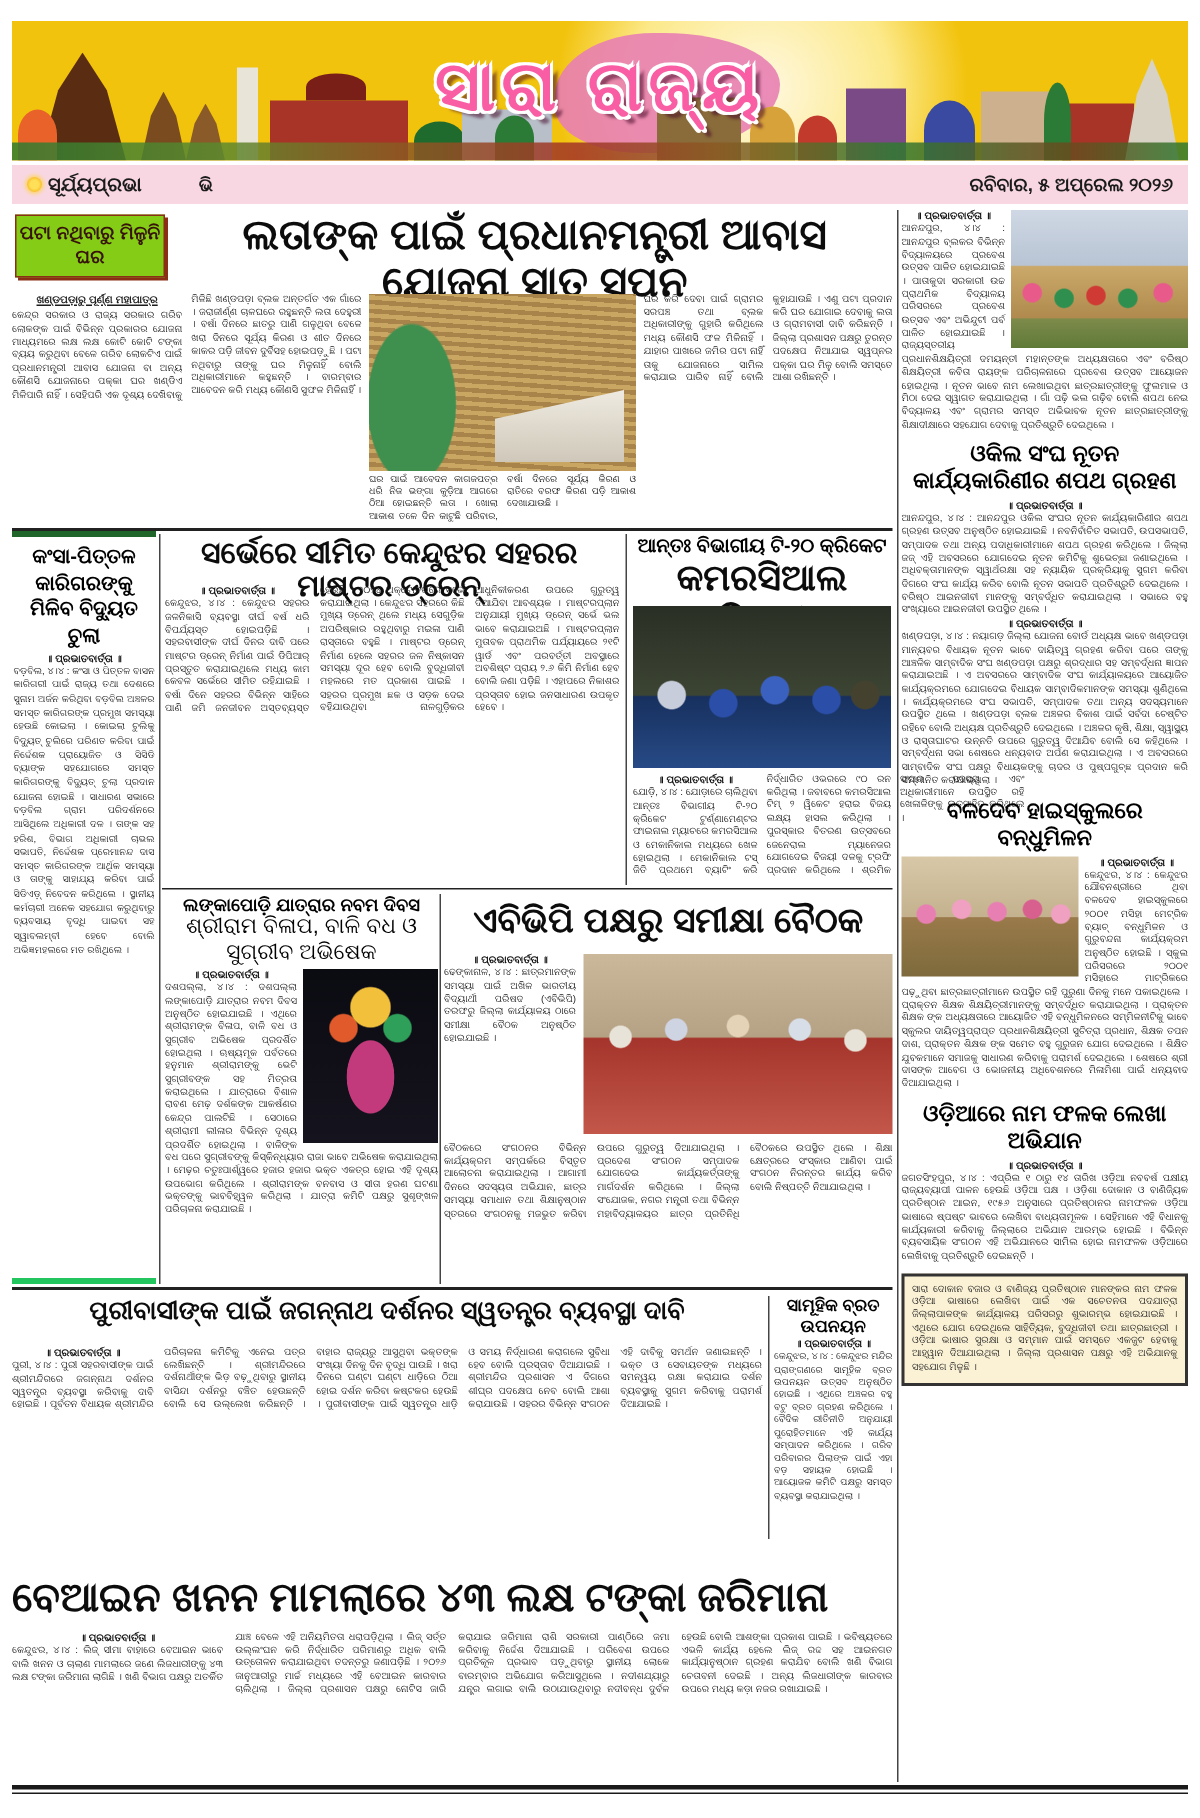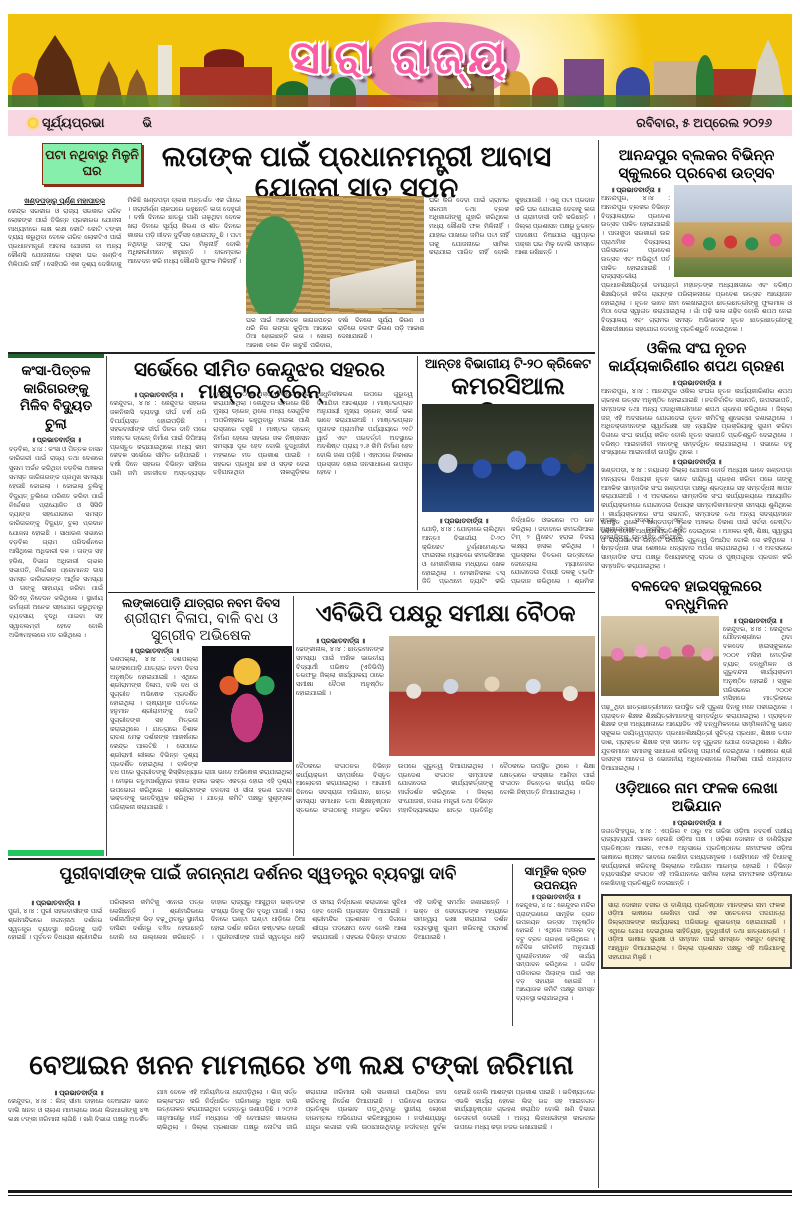--- a/index.html
+++ b/index.html
@@ -12,47 +12,47 @@
     background:radial-gradient(circle,#fff8e0 0%,#fce98a 45%,rgba(242,195,13,0) 72%);}
   .mast-map{left:362px;top:8px;width:150px;height:80px;background:#e87fb2;border-radius:46% 54% 60% 40%/55% 45% 60% 40%;opacity:.9;}
   .mast-title{left:0;top:16px;width:784px;text-align:center;font-size:46px;font-weight:bold;color:#f95da4;letter-spacing:4px;
     text-shadow:-2px -2px 0 #fff,2px -2px 0 #fff,-2px 2px 0 #fff,2px 2px 0 #fff,5px 5px 2px rgba(70,10,40,.55);}
   .shape{position:absolute;bottom:0;}
   .dome{border-radius:50% 50% 0 0;}
   .spire{clip-path:polygon(50% 0,78% 35%,100% 100%,0 100%,22% 35%);}
   .grass{left:0;bottom:0;width:784px;height:12px;
     background:linear-gradient(90deg,#2f7a30 0%,#5c8a2e 18%,#8a5a22 33%,#a33327 48%,#8a5a22 60%,#2f7a30 75%,#6b4a1e 90%,#2f7a30 100%);opacity:.85;}
   
-  .datestrip{left:8px;top:110px;width:784px;height:26px;background:#f8d7e3;display:flex;align-items:center;justify-content:space-between;padding:0 20px;box-sizing:border-box;}
+  .datestrip{left:8px;top:110px;width:784px;height:26px;background:#f8d7e3;display:flex;align-items:center;justify-content:space-between;padding:0 10px;box-sizing:border-box;}
   .brand{font-weight:bold;font-size:13px;color:#1a1a1a;display:flex;align-items:center;gap:4px;}
   .sun-ico{width:10px;height:10px;border-radius:50%;background:radial-gradient(circle,#ffdf57 40%,#f0a000 100%);box-shadow:0 0 3px 1px #ffd54d;display:inline-block;}
   .marker{font-size:12px;font-weight:bold;margin-left:34px;}
   .pdate{font-weight:bold;font-size:12.5px;color:#1a1a1a;}
   
   .body-txt{font-size:6.5px;line-height:1.34;text-align:justify;color:#1c1c1c;}
   .byline{font-size:6.8px;font-weight:bold;text-align:center;color:#111;}
   .hl{font-weight:bold;color:#0c0c0c;font-family:"Liberation Sans","DejaVu Sans",sans-serif;}
   .rule-h{background:#222;height:2px;}
   .rule-v{background:#444;width:1px;}
   
-  .lead-kicker{left:10px;top:143px;width:100px;height:42px;background:#86efac;border:1px solid #8a2f16;box-shadow:2px 2px 0 #8a2f16;
-    display:flex;align-items:center;justify-content:center;text-align:center;font-weight:bold;font-size:12.5px;color:#38130a;line-height:1.25;padding:2px;box-sizing:border-box;margin-left:32px;}
+  .lead-kicker{left:10px;top:143px;width:100px;height:42px;background:#84cc16;border:1px solid #8a2f16;box-shadow:2px 2px 0 #8a2f16;
+    display:flex;align-items:center;justify-content:center;text-align:center;font-weight:bold;font-size:12.5px;color:#38130a;line-height:1.25;padding:2px;box-sizing:border-box;}
   .lead-headline{left:118px;top:142px;width:477px;font-size:28px;text-align:center;line-height:1.1;}
   .lead-bodywrap{left:8px;top:196px;width:587px;height:156px;display:flex;gap:5px;}
   .cols2{column-count:2;column-gap:6px;}
   .reporter{font-size:7px;font-weight:bold;text-align:center;text-decoration:underline;margin-bottom:2px;}
   .photo{background:#999;}
   .ph-hut{width:178px;height:118px;background:
      radial-gradient(ellipse 50px 90px at 16% 62%,#3f8f4f 0 58%,rgba(0,0,0,0) 60%),
      repeating-linear-gradient(4deg,#c9a662 0 3px,#a9844a 3px 6px),
      linear-gradient(#b99a5d,#8a6c3c);position:relative;}
   .ph-hut:after{content:"";position:absolute;right:8px;bottom:6px;width:86px;height:48px;background:linear-gradient(#efeae0,#cfc8ba);clip-path:polygon(0 40%,100% 0,100% 100%,0 100%);}
   .lead-caption{font-size:6.3px;line-height:1.3;text-align:justify;color:#111;margin-top:2px;column-count:2;column-gap:6px;}
   
-  .leftbox{left:8px;top:354px;width:96px;height:502px;border-top:4px solid #20652a;border-bottom:6px solid #22c55e;padding:4px 1px;box-sizing:border-box;}
+  .leftbox{left:8px;top:354px;width:96px;height:502px;border-top:4px solid #20652a;border-bottom:4px solid #22c55e;padding:4px 1px;box-sizing:border-box;}
   .leftbox-hl{font-size:13.5px;font-weight:bold;text-align:center;line-height:1.3;margin-bottom:4px;}
   
   .drain-hl{left:108px;top:358px;width:303px;font-size:20px;text-align:center;line-height:1.1;}
   .drain-body{left:110px;top:390px;width:303px;height:198px;column-count:3;column-gap:7px;}
   
   .cric-kicker{left:422px;top:356px;width:172px;font-size:13px;font-weight:bold;text-align:center;}
   .cric-hl{left:422px;top:372px;width:172px;font-size:24px;text-align:center;}
   .ph-team{left:422px;top:404px;width:172px;height:108px;background:
     radial-gradient(circle 9px at 15% 55%,#c8cddb 0 9px,rgba(0,0,0,0) 10px),
     radial-gradient(circle 9px at 35% 60%,#2b4ea8 0 9px,rgba(0,0,0,0) 10px),
@@ -83,21 +83,21 @@
     linear-gradient(#cbb89a 0%,#b5a183 46%,#a5352c 47%,#c2574a 100%);}
   .abvp-body{left:296px;top:762px;width:299px;height:94px;column-count:3;column-gap:7px;}
   
   .puri-hl{left:8px;top:864px;width:500px;font-size:17px;text-align:center;}
   .puri-body{left:8px;top:898px;width:500px;height:128px;column-count:5;column-gap:7px;}
   
   .samu-hl{left:516px;top:864px;width:79px;font-size:11.5px;font-weight:bold;text-align:center;line-height:1.25;}
   .samu-body{left:516px;top:892px;width:79px;height:134px;}
   
   .red-strip{left:8px;top:1030px;width:587px;height:18px;background:#c51a1a;color:#fff;font-weight:bold;font-size:12.5px;display:flex;align-items:center;justify-content:center;}
-  .banner-hl{left:8px;top:1050px;width:587px;font-size:27px;text-align:center;}
+  .banner-hl{left:8px;top:1050px;width:587px;font-size:27px;text-align:left;}
   .banner-body{left:8px;top:1088px;width:587px;height:96px;column-count:4;column-gap:8px;}
   
   .rcol-hl{font-size:15px;font-weight:bold;text-align:center;line-height:1.2;margin:6px 0 3px;}
   .rcol-hl.big{font-size:16px;}
   .rcol{left:601px;top:140px;width:191px;}
   .ph-school{float:right;width:118px;height:92px;margin:0 0 3px 4px;background:
     radial-gradient(circle 6px at 12% 60%,#e85a8a 0 6px,rgba(0,0,0,0) 7px),
     radial-gradient(circle 6px at 30% 64%,#2f8f4f 0 6px,rgba(0,0,0,0) 7px),
     radial-gradient(circle 6px at 48% 62%,#cf3b34 0 6px,rgba(0,0,0,0) 7px),
     radial-gradient(circle 6px at 66% 64%,#2f8f4f 0 6px,rgba(0,0,0,0) 7px),
@@ -231,21 +231,20 @@
     <div>କେନ୍ଦୁଝର, ୪।୪ : କେନ୍ଦୁଝର ମନ୍ଦିର ପ୍ରାଙ୍ଗଣରେ ସାମୂହିକ ବ୍ରତ ଉପନୟନ ଉତ୍ସବ ଅନୁଷ୍ଠିତ ହୋଇଛି । ଏଥିରେ ଅଞ୍ଚଳର ବହୁ ବଟୁ ବ୍ରତ ଗ୍ରହଣ କରିଥିଲେ । ବୈଦିକ ରୀତିନୀତି ଅନୁଯାୟୀ ପୁରୋହିତମାନେ ଏହି କାର୍ଯ୍ୟ ସମ୍ପାଦନ କରିଥିଲେ । ଗରିବ ପରିବାରର ପିଲାଙ୍କ ପାଇଁ ଏହା ବଡ଼ ସହାୟକ ହୋଇଛି । ଆୟୋଜକ କମିଟି ପକ୍ଷରୁ ସମସ୍ତ ବ୍ୟବସ୍ଥା କରାଯାଇଥିଲା ।</div>
   </div>
 
   <div class="abs banner-hl hl">ବେଆଇନ ଖନନ ମାମଲାରେ ୪୩ ଲକ୍ଷ ଟଙ୍କା ଜରିମାନା</div>
   <div class="abs banner-body body-txt">
     <div class="byline">॥ ପ୍ରଭାତବାର୍ତ୍ତା ॥</div>
     <div>କେନ୍ଦୁଝର, ୪।୪ : ଲିଜ୍ ସୀମା ବାହାରେ ବେଆଇନ ଭାବେ ବାଲି ଖନନ ଓ ଚାଲାଣ ମାମଲାରେ ଜଣେ ଲିଜଧାରୀଙ୍କୁ ୪୩ ଲକ୍ଷ ଟଙ୍କା ଜରିମାନା ଲାଗିଛି । ଖଣି ବିଭାଗ ପକ୍ଷରୁ ଅତର୍କିତ ଯାଞ୍ଚ ବେଳେ ଏହି ଅନିୟମିତତା ଧରାପଡ଼ିଥିଲା । ଲିଜ୍ ସର୍ତ୍ତ ଉଲ୍ଲଂଘନ କରି ନିର୍ଦ୍ଧାରିତ ପରିମାଣରୁ ଅଧିକ ବାଲି ଉତ୍ତୋଳନ କରାଯାଇଥିବା ତଦନ୍ତରୁ ଜଣାପଡ଼ିଛି । ୨୦୨୬ ଜାନୁଆରୀରୁ ମାର୍ଚ୍ଚ ମଧ୍ୟରେ ଏହି ବେଆଇନ କାରବାର ଚାଲିଥିଲା । ଜିଲ୍ଲା ପ୍ରଶାସନ ପକ୍ଷରୁ ନୋଟିସ ଜାରି କରାଯାଇ ଜରିମାନା ରାଶି ସରକାରୀ ପାଣ୍ଠିରେ ଜମା କରିବାକୁ ନିର୍ଦ୍ଦେଶ ଦିଆଯାଇଛି । ପରିବେଶ ଉପରେ ପ୍ରତିକୂଳ ପ୍ରଭାବ ପଡ଼ୁଥିବାରୁ ସ୍ଥାନୀୟ ଲୋକେ ବାରମ୍ବାର ଅଭିଯୋଗ କରିଆସୁଥିଲେ । ନଦୀଶଯ୍ୟାରୁ ଯନ୍ତ୍ର ଲଗାଇ ବାଲି ଉଠାଯାଉଥିବାରୁ ନଦୀବନ୍ଧ ଦୁର୍ବଳ ହେଉଛି ବୋଲି ଆଶଙ୍କା ପ୍ରକାଶ ପାଇଛି । ଭବିଷ୍ୟତରେ ଏଭଳି କାର୍ଯ୍ୟ ହେଲେ ଲିଜ୍ ରଦ୍ଦ ସହ ଆଇନଗତ କାର୍ଯ୍ୟାନୁଷ୍ଠାନ ଗ୍ରହଣ କରାଯିବ ବୋଲି ଖଣି ବିଭାଗ ଚେତାବନୀ ଦେଇଛି । ଅନ୍ୟ ଲିଜଧାରୀଙ୍କ କାରବାର ଉପରେ ମଧ୍ୟ କଡ଼ା ନଜର ରଖାଯାଇଛି ।</div>
   </div>
 
   <div class="abs rcol">
-    <div class="rcol-hl">ଆନନ୍ଦପୁର ବ୍ଲକର ବିଭିନ୍ନ ସ୍କୁଲରେ ପ୍ରବେଶ ଉତ୍ସବ</div>
     <div class="body-txt">
       <div class="ph-school"></div>
       <div class="byline">॥ ପ୍ରଭାତବାର୍ତ୍ତା ॥</div>
       <span>ଆନନ୍ଦପୁର, ୪।୪ : ଆନନ୍ଦପୁର ବ୍ଲକର ବିଭିନ୍ନ ବିଦ୍ୟାଳୟରେ ପ୍ରବେଶ ଉତ୍ସବ ପାଳିତ ହୋଇଯାଇଛି । ପାତାକୁଦା ସରକାରୀ ଉଚ୍ଚ ପ୍ରାଥମିକ ବିଦ୍ୟାଳୟ ପରିସରରେ ପ୍ରବେଶ ଉତ୍ସବ ଏବଂ ଅଭିନ୍ଦୁଟୀ ପର୍ବ ପାଳିତ ହୋଇଯାଇଛି । ରାଜ୍ୟସ୍ତରୀୟ ପ୍ରଧାନଶିକ୍ଷୟିତ୍ରୀ ଦମୟନ୍ତୀ ମହାନ୍ତଙ୍କ ଅଧ୍ୟକ୍ଷତାରେ ଏବଂ ବରିଷ୍ଠ ଶିକ୍ଷୟିତ୍ରୀ କବିତା ରାୟଙ୍କ ପରିଚାଳନାରେ ପ୍ରବେଶ ଉତ୍ସବ ଆୟୋଜନ ହୋଇଥିଲା । ନୂତନ ଭାବେ ନାମ ଲେଖାଇଥିବା ଛାତ୍ରଛାତ୍ରୀଙ୍କୁ ଫୁଲମାଳ ଓ ମିଠା ଦେଇ ସ୍ୱାଗତ କରାଯାଇଥିଲା । ଗାଁ ପଢ଼ି ଭଲ ଗଢ଼ିବ ବୋଲି ଶପଥ ନେଇ ବିଦ୍ୟାଳୟ ଏବଂ ଗ୍ରାମର ସମସ୍ତ ଅଭିଭାବକ ନୂତନ ଛାତ୍ରଛାତ୍ରୀଙ୍କୁ ଶିକ୍ଷାଦୀକ୍ଷାରେ ସହଯୋଗ ଦେବାକୁ ପ୍ରତିଶ୍ରୁତି ଦେଇଥିଲେ ।</span>
     </div>
 
     <div class="rcol-hl">ଓକିଲ ସଂଘ ନୂତନ କାର୍ଯ୍ୟକାରିଣୀର ଶପଥ ଗ୍ରହଣ</div>
     <div class="body-txt">
       <div class="byline">॥ ପ୍ରଭାତବାର୍ତ୍ତା ॥</div>
       <span>ଆନନ୍ଦପୁର, ୪।୪ : ଆନନ୍ଦପୁର ଓକିଲ ସଂଘର ନୂତନ କାର୍ଯ୍ୟକାରିଣୀର ଶପଥ ଗ୍ରହଣ ଉତ୍ସବ ଅନୁଷ୍ଠିତ ହୋଇଯାଇଛି । ନବନିର୍ବାଚିତ ସଭାପତି, ଉପସଭାପତି, ସମ୍ପାଦକ ତଥା ଅନ୍ୟ ପଦାଧିକାରୀମାନେ ଶପଥ ଗ୍ରହଣ କରିଥିଲେ । ଜିଲ୍ଲା ଜଜ୍ ଏହି ଅବସରରେ ଯୋଗଦେଇ ନୂତନ କମିଟିକୁ ଶୁଭେଚ୍ଛା ଜଣାଇଥିଲେ । ଅଧିବକ୍ତାମାନଙ୍କ ସ୍ୱାର୍ଥରକ୍ଷା ସହ ନ୍ୟାୟିକ ପ୍ରକ୍ରିୟାକୁ ସୁଗମ କରିବା ଦିଗରେ ସଂଘ କାର୍ଯ୍ୟ କରିବ ବୋଲି ନୂତନ ସଭାପତି ପ୍ରତିଶ୍ରୁତି ଦେଇଥିଲେ । ବରିଷ୍ଠ ଆଇନଜୀବୀ ମାନଙ୍କୁ ସମ୍ବର୍ଦ୍ଧିତ କରାଯାଇଥିଲା । ସଭାରେ ବହୁ ସଂଖ୍ୟାରେ ଆଇନଜୀବୀ ଉପସ୍ଥିତ ଥିଲେ ।</span>

